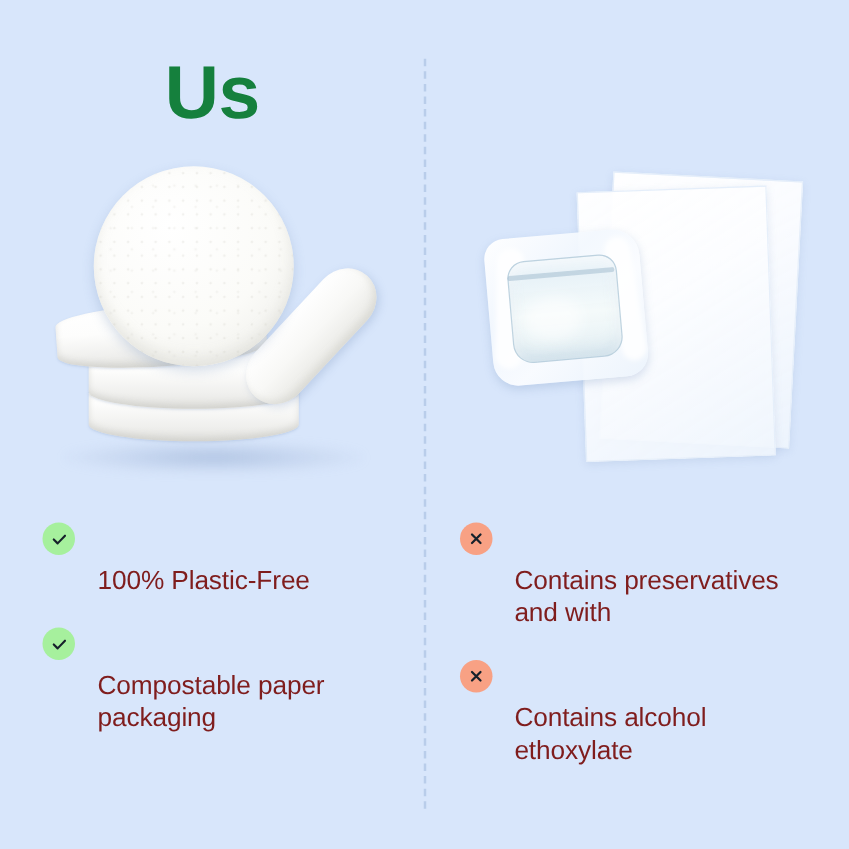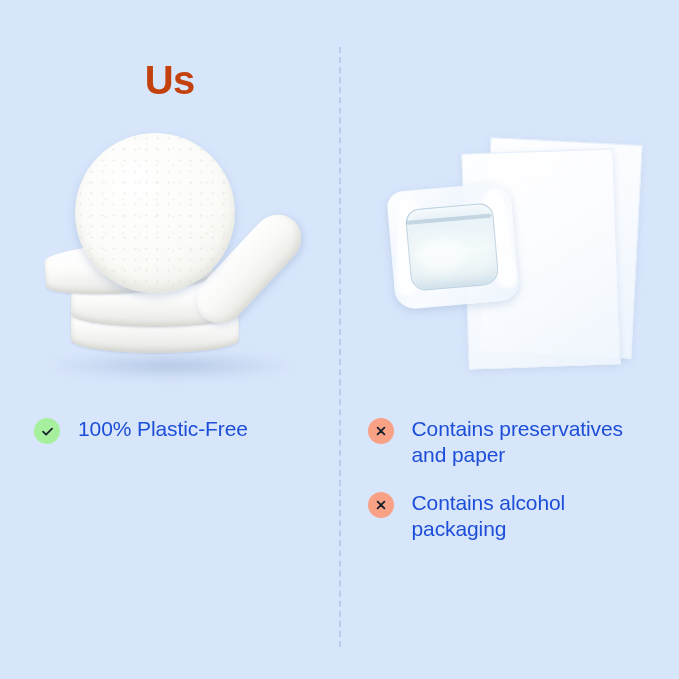--- a/index.html
+++ b/index.html
@@ -35,28 +35,28 @@
     top: 47px;
     width: 0;
     height: 600px;
     border-left: 2px dashed #b9cdea;
     z-index: 5;
   }
 
   
   .heading {
     position: absolute;
-    top: 60px;
+    top: 44px;
     left: 0;
     width: 100%;
     text-align: center;
-    font-size: 40px;
+    font-size: 60px;
     font-weight: bold;
     letter-spacing: -0.5px;
-    color: #c2410c;
+    color: #15803d;
     line-height: 1;
   }
 
   
   .stage {
     position: absolute;
     top: 125px;
     left: 0;
     width: 100%;
     height: 270px;
@@ -242,23 +242,24 @@
     justify-content: center;
     margin-top: 2px;
   }
   .badge.check { background: #a6f09d; }
   .badge.cross { background: #f8a184; }
   .badge svg { display: block; }
   .bullet-text {
     margin-left: 18px;
     font-size: 21px;
     line-height: 26px;
-    color: #1d4ed8;
+    color: #7f1d1d;
     letter-spacing: -0.1px;
     max-width: 245px;
+    margin-top: 36px;
   }
 </style>
 </head>
 <body>
 
 <div id="comparison">
 
   <div class="column us">
 
     <div class="heading">Us</div>
@@ -279,20 +280,28 @@
       <div class="bullet">
         <span class="badge check">
           <svg width="15" height="15" viewBox="0 0 15 15">
             <path d="M3 7.6 L6.1 10.7 L12 4.6" fill="none" stroke="#16212b" stroke-width="1.7" stroke-linecap="round" stroke-linejoin="round"></path>
           </svg>
         </span>
         <span class="bullet-text">100% Plastic-Free</span>
       </div>
 
 
+      <div class="bullet">
+        <span class="badge check">
+          <svg width="15" height="15" viewBox="0 0 15 15">
+            <path d="M3 7.6 L6.1 10.7 L12 4.6" fill="none" stroke="#16212b" stroke-width="1.7" stroke-linecap="round" stroke-linejoin="round"></path>
+          </svg>
+        </span>
+        <span class="bullet-text">Compostable paper packaging</span>
+      </div>
 
     </div>
   </div>
 
   <div class="column them">
 
 
     <div class="stage">
       <div id="plastic-art">
         <div class="sheet" id="sheet-back"></div>
@@ -307,29 +316,29 @@
 
     <div class="bullets" id="bullets-them">
 
 
       <div class="bullet">
         <span class="badge cross">
           <svg width="14" height="14" viewBox="0 0 14 14">
             <path d="M3.6 3.6 L10.4 10.4 M10.4 3.6 L3.6 10.4" fill="none" stroke="#16212b" stroke-width="1.8" stroke-linecap="round"></path>
           </svg>
         </span>
-        <span class="bullet-text">Contains preservatives and paper</span>
+        <span class="bullet-text">Contains preservatives and with</span>
       </div>
 
       <div class="bullet">
         <span class="badge cross">
           <svg width="14" height="14" viewBox="0 0 14 14">
             <path d="M3.6 3.6 L10.4 10.4 M10.4 3.6 L3.6 10.4" fill="none" stroke="#16212b" stroke-width="1.8" stroke-linecap="round"></path>
           </svg>
         </span>
-        <span class="bullet-text">Contains alcohol packaging</span>
+        <span class="bullet-text">Contains alcohol ethoxylate</span>
       </div>
 
     </div>
   </div>
 
   <div id="divider"></div>
 </div>
 
 </body></html>

